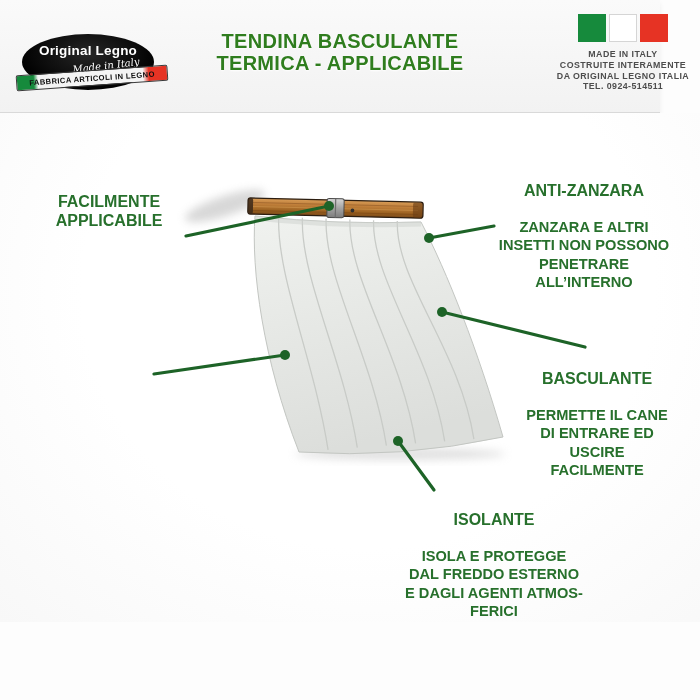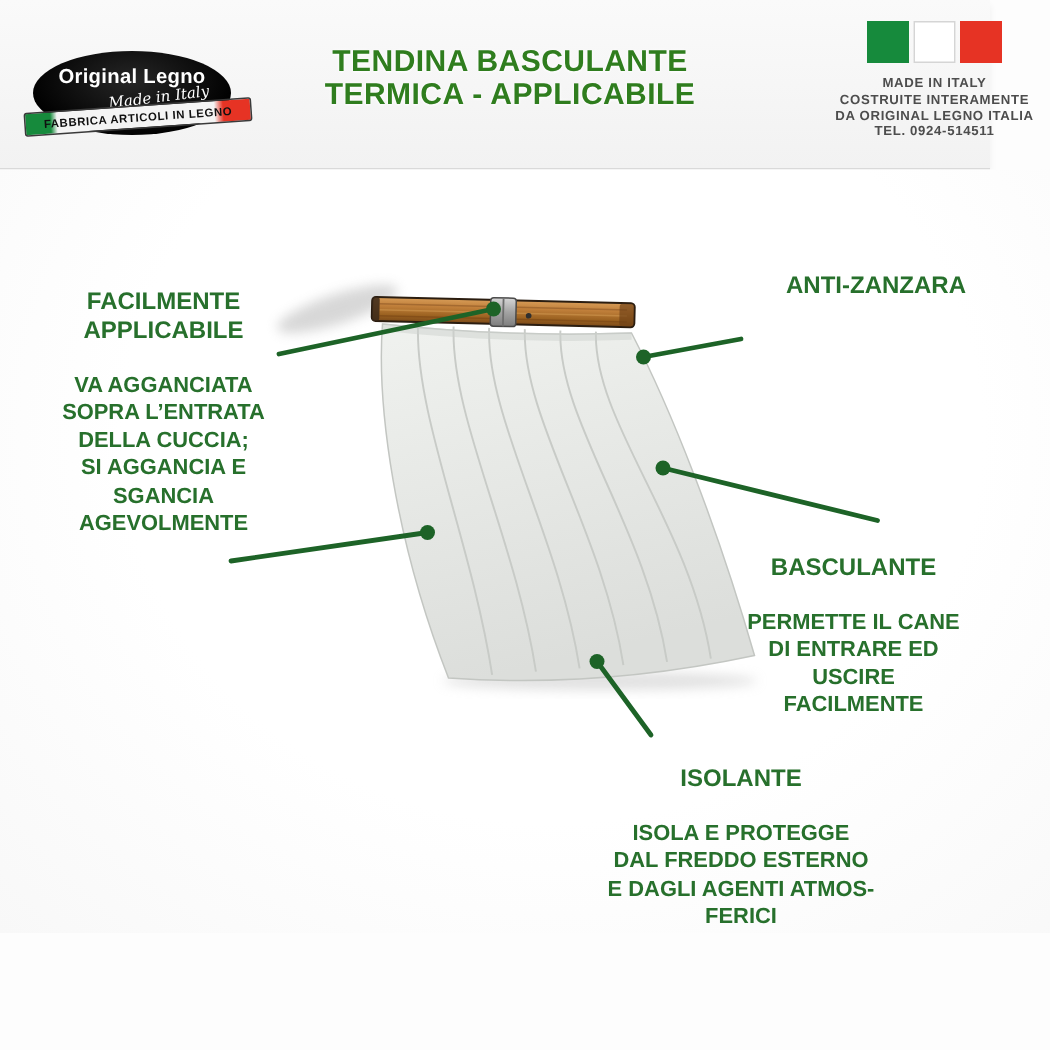--- a/index.html
+++ b/index.html
@@ -46,21 +46,21 @@
   .main{position:absolute;left:0;top:113px;width:700px;height:509px;
     background:radial-gradient(ellipse at 50% 35%,#ffffff 55%,#f8f8f8 100%);padding-left:36px;}
   .product-svg{position:absolute;left:0;top:-113px;width:700px;height:700px;}
 
   .callout{position:absolute;text-align:center;color:#27702c;white-space:pre-line;}
   .callout .c-title{font-weight:bold;font-size:16px;line-height:19px;}
   .callout .c-body{font-weight:bold;font-size:14.6px;line-height:18.4px;}
   .co-facilmente{left:23px;top:61px;width:172px;}
   .co-antizanzara{left:490px;top:50px;width:188px;}
   .co-trasparente{left:52px;top:270px;width:178px;}
-  .co-basculante{left:480px;top:238px;width:178px;}
+  .co-basculante{left:508px;top:238px;width:178px;}
   .co-isolante{left:355px;top:379px;width:190px;margin-left:44px;}
 
   
   .footer{position:absolute;left:0;top:622px;width:700px;height:78px;background:#ececec;}
   .footer p{margin:0;padding:9px 10px 0 14px;white-space:pre-line;
     color:#3a3a3a;font-weight:bold;font-size:15.4px;line-height:17.6px;letter-spacing:-.2px;}
 </style>
 </head>
 <body>
 
@@ -159,30 +159,28 @@
         <circle cx="429" cy="238" r="5"></circle>
         <circle cx="442" cy="312" r="5"></circle>
         <circle cx="285" cy="355" r="5"></circle>
         <circle cx="398" cy="441" r="5"></circle>
       </g>
     </svg>
 
     <div class="callout co-facilmente">
       <div class="c-title">FACILMENTE
 APPLICABILE</div>
-      <div class="c-body">VA AGGANCIATA
-SOPRA L’ENTRATA
-DELLA CUCCIA;
-SI AGGANCIA E
-SGANCIA
-AGEVOLMENTE</div>
     </div>
 
     <div class="callout co-antizanzara">
       <div class="c-title">ANTI-ZANZARA</div>
+      <div class="c-body">ZANZARA E ALTRI
+INSETTI NON POSSONO
+PENETRARE
+ALL’INTERNO</div>
     </div>
 
 
     <div class="callout co-basculante">
       <div class="c-title">BASCULANTE</div>
       <div class="c-body">PERMETTE IL CANE
 DI ENTRARE ED
 USCIRE
 FACILMENTE</div>
     </div>

